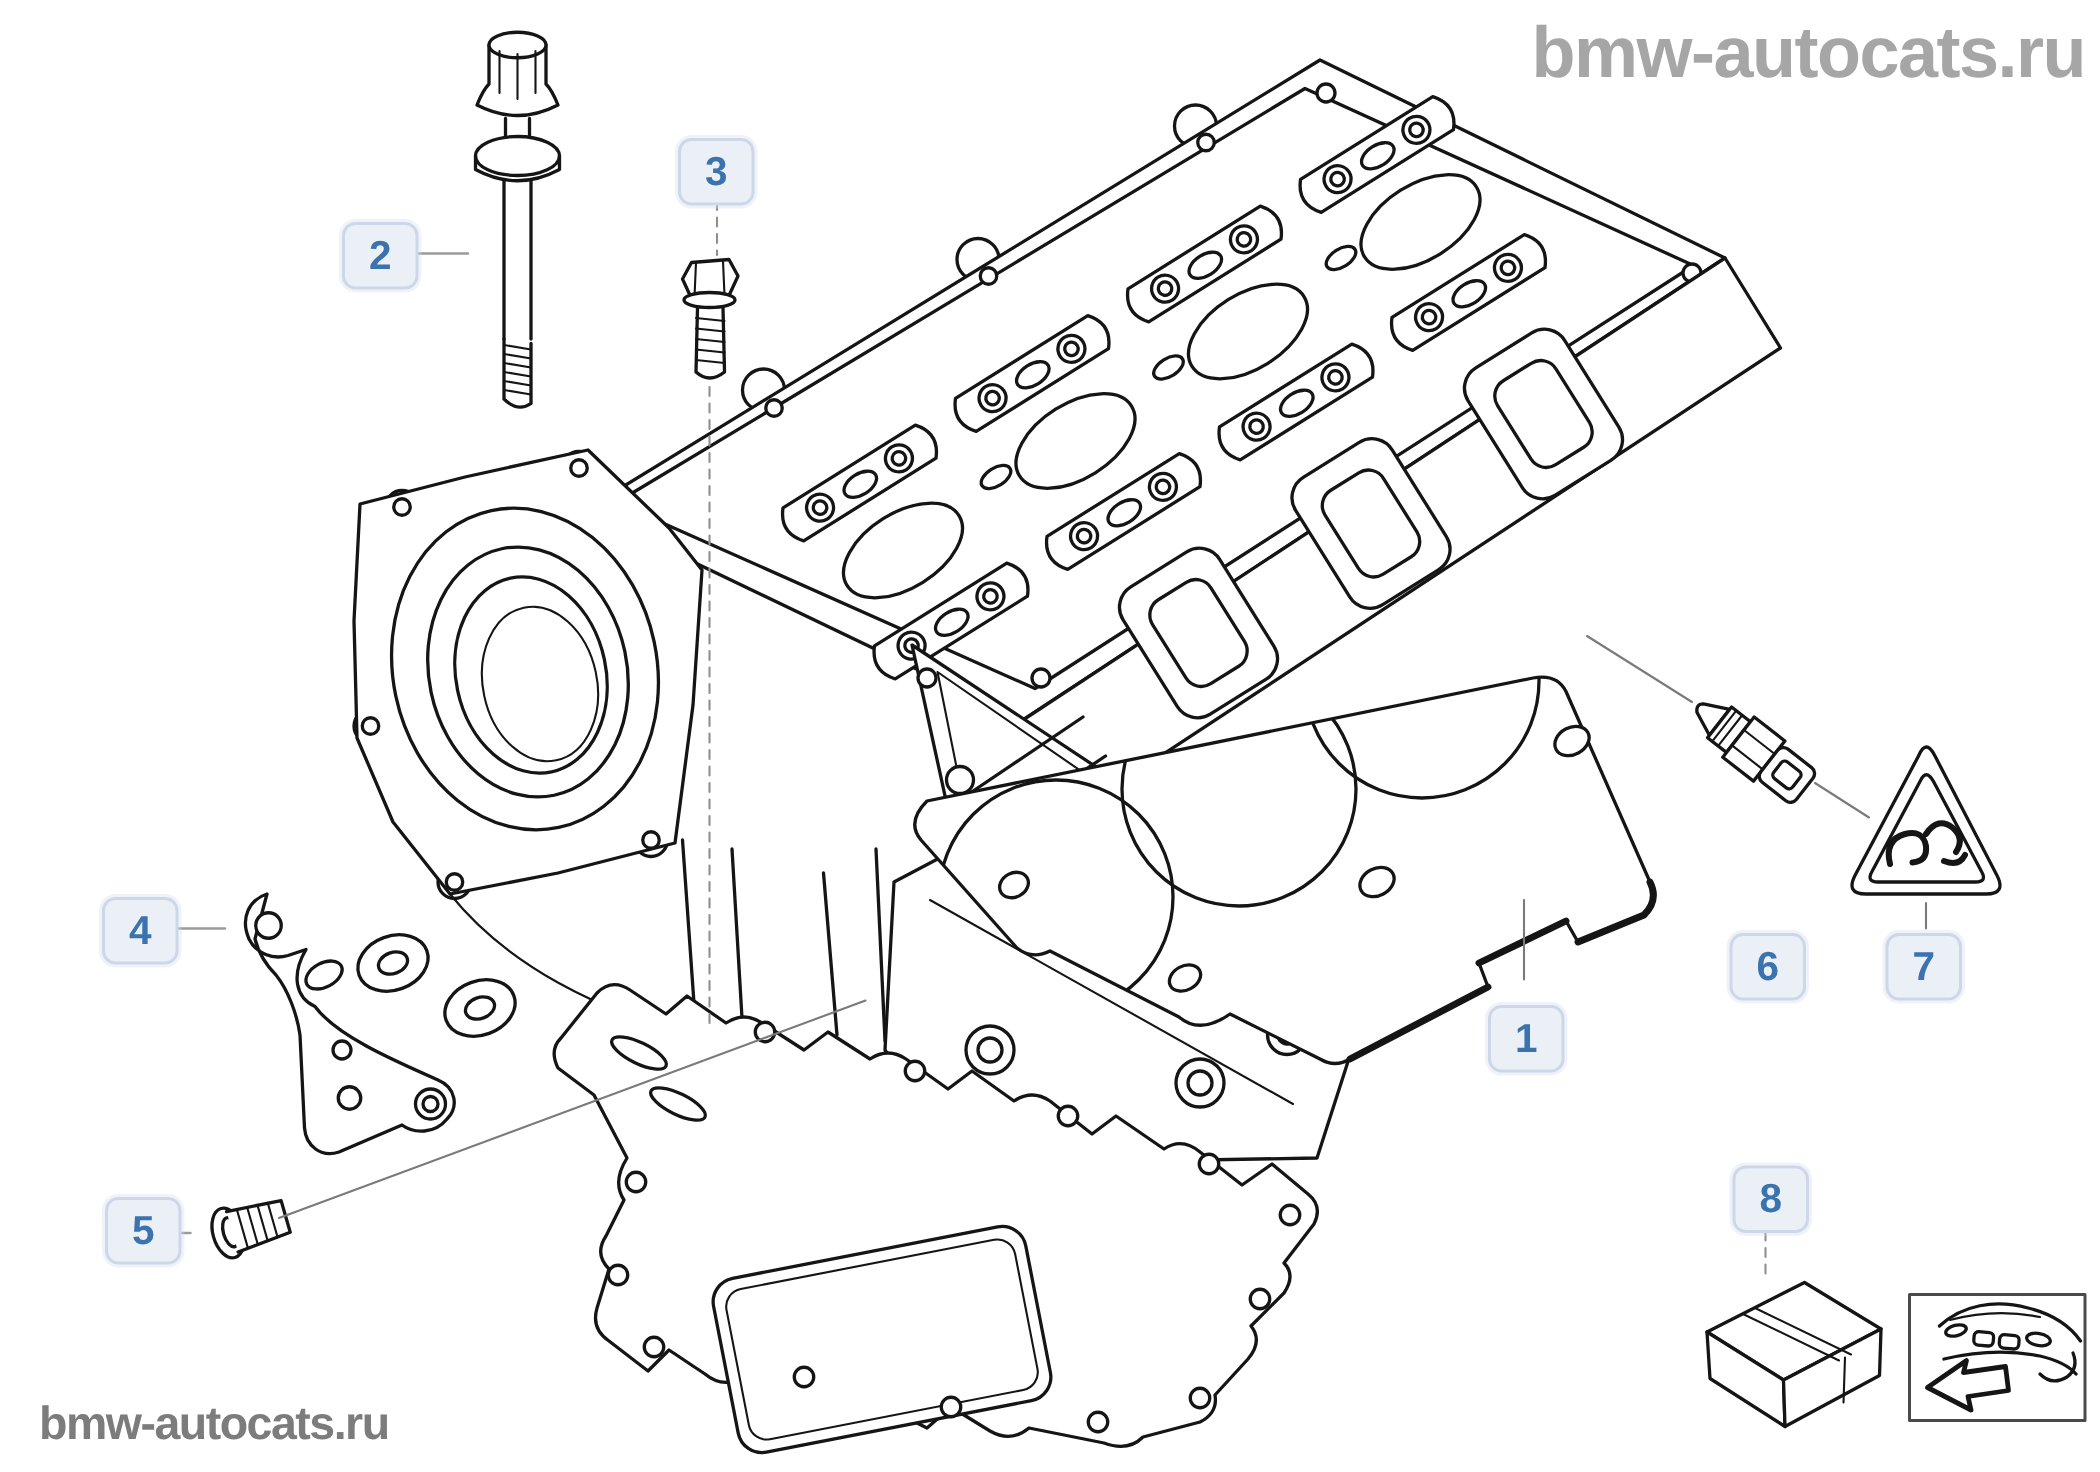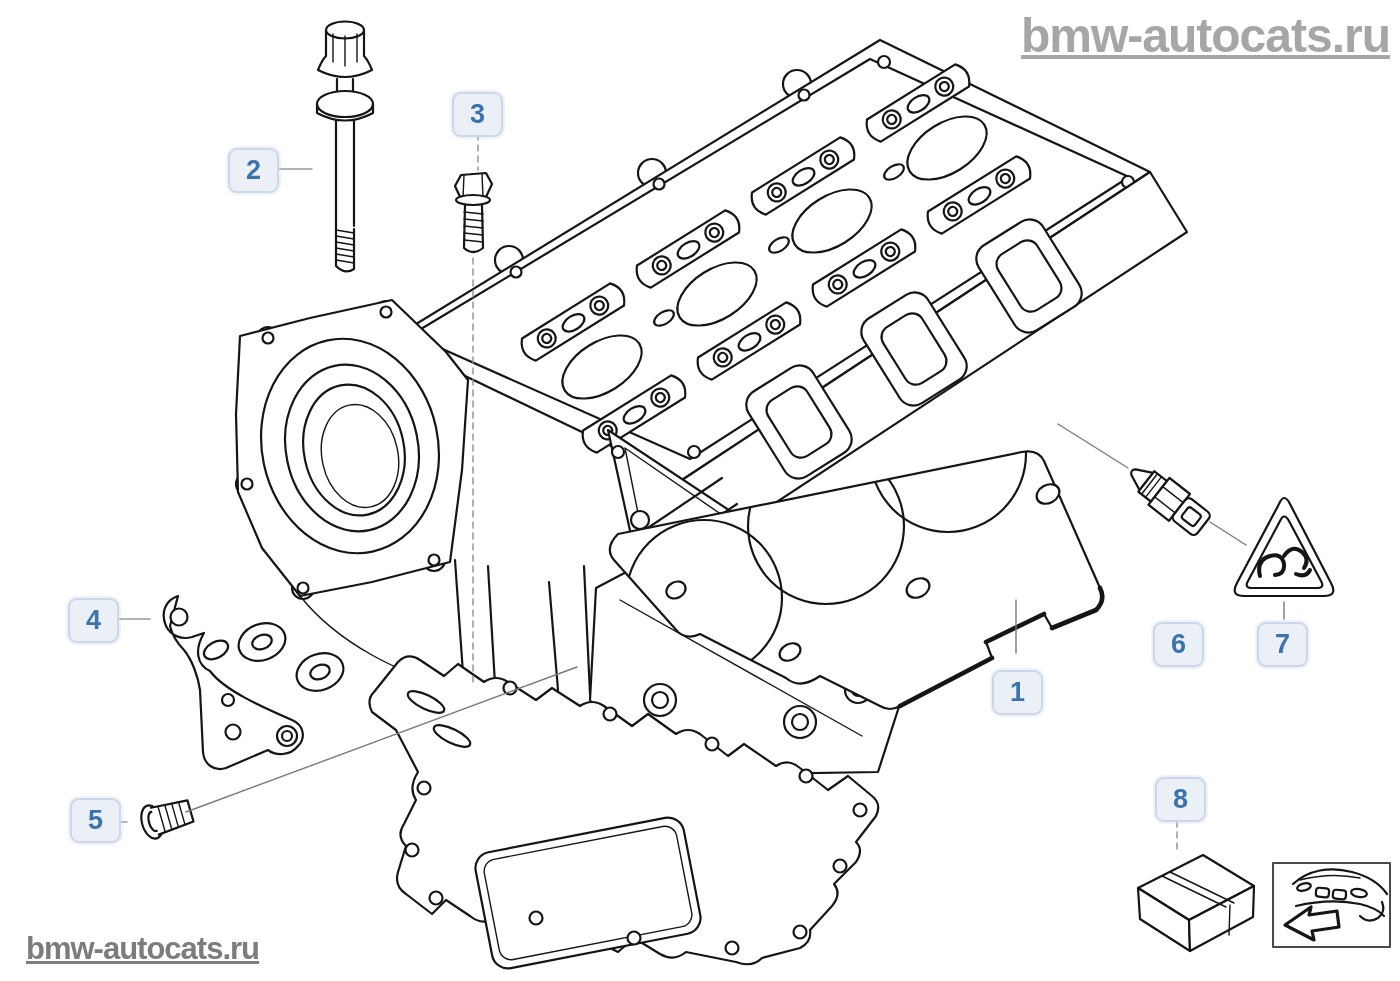--- a/index.html
+++ b/index.html
@@ -10,21 +10,21 @@
   #stage{position:absolute;inset:0;}
   svg *{stroke:#151515;stroke-width:2.2;stroke-linejoin:round;stroke-linecap:round;fill:none;}
   svg .wf{fill:#ffffff;}
   svg .ld{stroke:#7a7a7a;stroke-width:1.4;}
   svg .dd{stroke:#8f8f8f;stroke-width:1.4;stroke-dasharray:6 5;}
   svg .cl{stroke:#9a9a9a;stroke-width:1.6;}
   svg .thick{stroke-width:4.6;}
   svg .thin{stroke-width:1.4;}
   svg .fr{stroke:#4a4a4a;stroke-width:2;}
 
-  .watermark{position:absolute;font-weight:bold;letter-spacing:-1px;user-select:none;text-decoration:underline;}
+  .watermark{position:absolute;font-weight:bold;letter-spacing:-1px;user-select:none;}
   .watermark.tr{top:8px;right:10px;font-size:48px;color:#a6a6a6;}
   .watermark.bl{left:26px;bottom:14px;font-size:31px;color:#7c7c7c;}
 
   .callout{
     position:absolute;width:47px;height:41px;
     background:#ebf0f7;border:2px solid #ccd8ea;border-radius:9px;
     color:#3a73ae;font-size:27px;font-weight:bold;
     display:flex;align-items:center;justify-content:center;
     box-shadow:0 0 0 2px rgba(210,222,238,.35);
     cursor:pointer;

